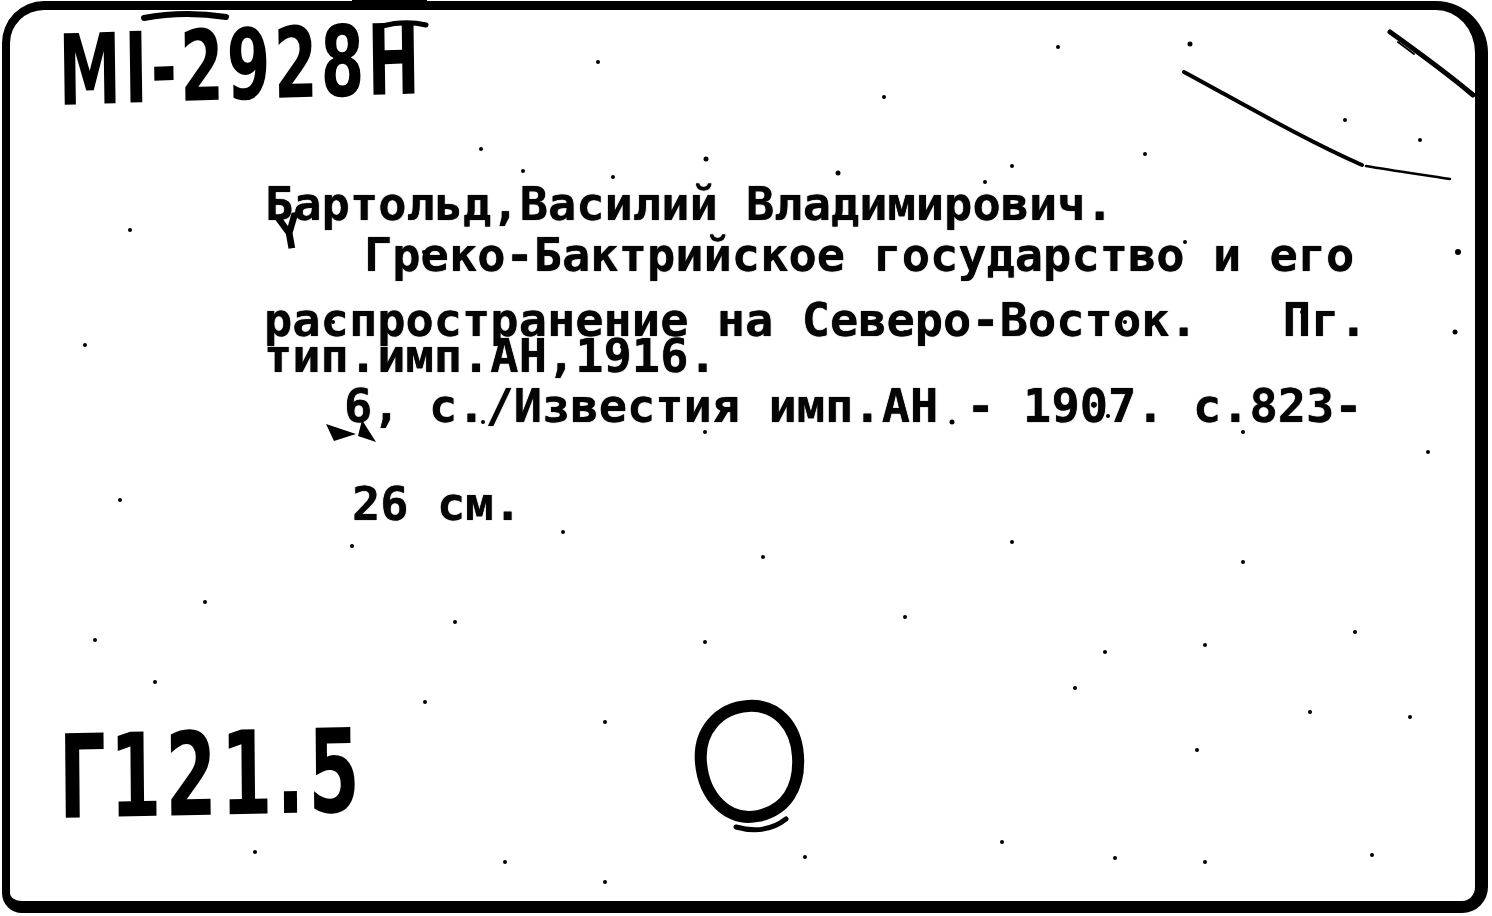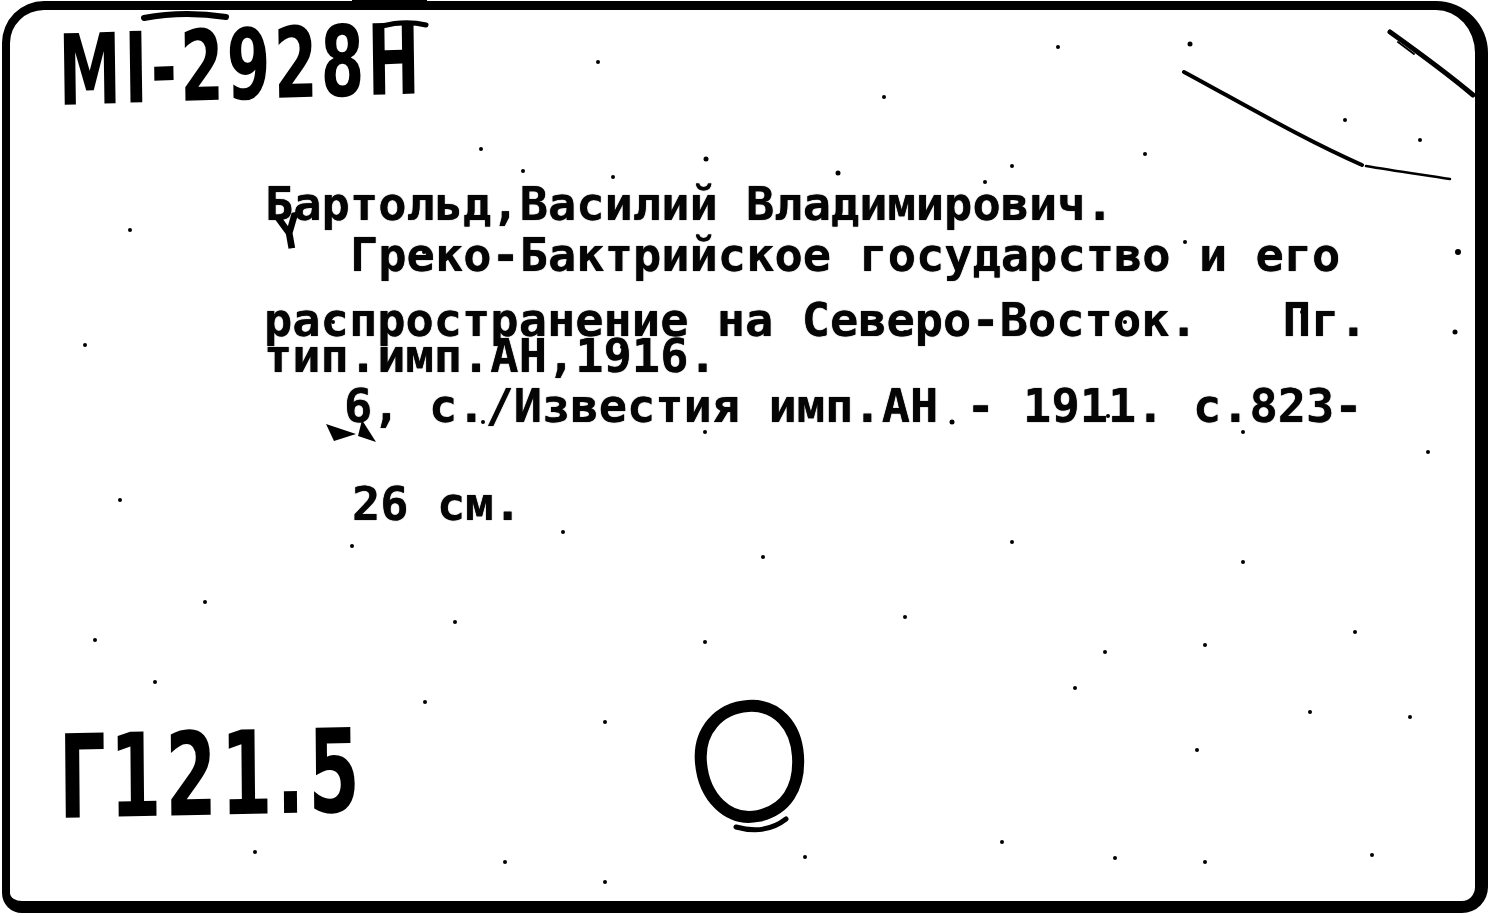--- a/index.html
+++ b/index.html
@@ -28,21 +28,21 @@
     position: absolute;
     font-family: "DejaVu Sans Mono", monospace;
     font-weight: 700;
     font-size: 47px;
     line-height: 1;
     color: #050505;
     white-space: pre;
     text-shadow: 0 0 1px #000;
   }
   #line-author     { left: 258px; top: 180px; margin-left: 7px; }
-  #line-title-1    { left: 350px; top: 231px; }
+  #line-title-1    { left: 364px; top: 231px; }
   #line-title-2    { left: 264px; top: 296px; }
   #line-imprint    { left: 264px; top: 332px; }
   #line-collation1 { left: 344px; top: 382px; }
   #line-collation2 { left: 260px; top: 427px; }
   #line-size       { left: 352px; top: 480px; }
   
   .hw {
     position: absolute;
     font-family: "DejaVu Sans", sans-serif;
     font-weight: 700;
@@ -92,21 +92,21 @@
   <div id="check-mark">Y</div>
 
   <div class="typed" id="line-author">Бартольд,Василий Владимирович.</div>
 
   <div class="typed" id="line-title-1">Греко-Бактрийское государство и его</div>
 
   <div class="typed" id="line-title-2">распространение на Северо-Восток.   Пг.</div>
 
   <div class="typed" id="line-imprint">тип.имп.АН,1916.</div>
 
-  <div class="typed" id="line-collation1">6, с./Известия имп.АН - 1911. с.823-</div>
+  <div class="typed" id="line-collation1">6, с./Известия имп.АН - 1907. с.823-</div>
 
 
   <div class="typed" id="line-size">26 см.</div>
 
   <div class="hw" id="hw-bottom">Г121.5</div>
 
   <svg class="marks" width="1492" height="916" viewBox="0 0 1492 916">
 
     <path d="M144,18 C170,13 200,13 226,17" stroke="#000" stroke-width="6" fill="none" stroke-linecap="round"></path>
 

